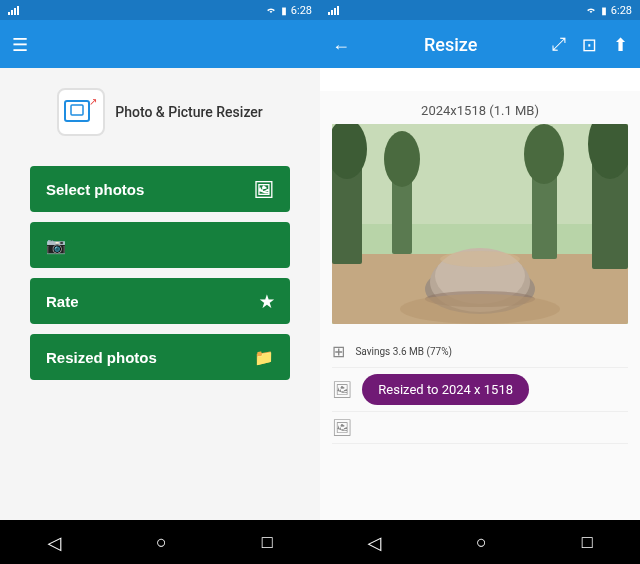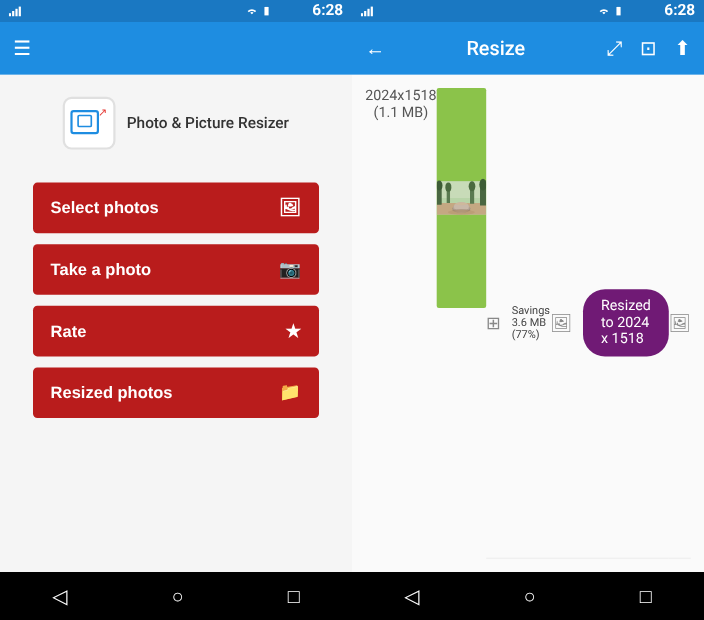--- a/index.html
+++ b/index.html
@@ -6,21 +6,21 @@
     body {
       width: 640px;
       height: 564px;
       display: flex;
       flex-direction: column;
       font-family: 'Roboto', Arial, sans-serif;
       overflow: hidden;
       background: #000;
     }
     .status-icon { font-size: 10px; color: #fff; }
-    .status-time { font-size: 14px; color: #fff; font-weight: bold; margin-left: 35px; }
+    .status-time { font-size: 11px; color: #fff; font-weight: normal; }
 
     
     .left-screen {
       width: 320px;
       display: flex;
       flex-direction: column;
       background: #fff;
       flex-shrink: 0;
     }
 
@@ -77,21 +77,21 @@
 
     .app-name {
       font-size: 14px;
       color: #333;
       font-weight: 500;
     }
 
     .menu-btn {
       width: 100%;
       height: 46px;
-      background: #b91c1c;
+      background: #15803d;
       border: none;
       border-radius: 4px;
       color: #fff;
       font-size: 15px;
       font-weight: 600;
       display: flex;
       align-items: center;
       justify-content: space-between;
       padding: 0 16px;
       cursor: pointer;
@@ -157,23 +157,24 @@
     .header-icon {
       color: #fff;
       font-size: 18px;
       cursor: pointer;
     }
 
     .right-body {
       flex: 1;
       background: #fafafa;
       display: flex;
-      flex-direction: row;
+      flex-direction: column;
       padding: 12px;
       overflow: hidden;
+      margin-top: 23px;
     }
 
     .image-info {
       text-align: center;
       font-size: 13px;
       color: #555;
       margin-bottom: 6px;
     }
 
     .photo-container {
@@ -279,21 +280,20 @@
           </div>
           <span class="app-name">Photo &amp; Picture Resizer</span>
         </div>
 
         <button class="menu-btn">
           <span>Select photos</span>
           <span class="menu-btn-icon">🖼</span>
         </button>
 
         <button class="menu-btn">
-          <span>Take a photo</span>
           <span class="menu-btn-icon">📷</span>
         </button>
 
         <button class="menu-btn">
           <span>Rate</span>
           <span class="menu-btn-icon">★</span>
         </button>
 
         <button class="menu-btn">
           <span>Resized photos</span>

